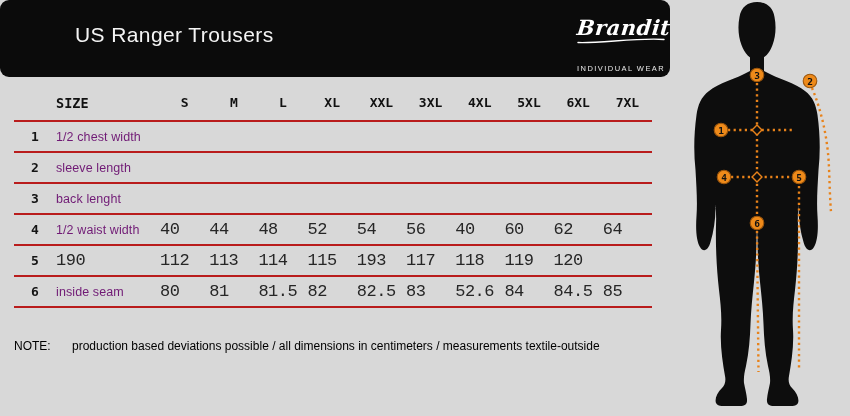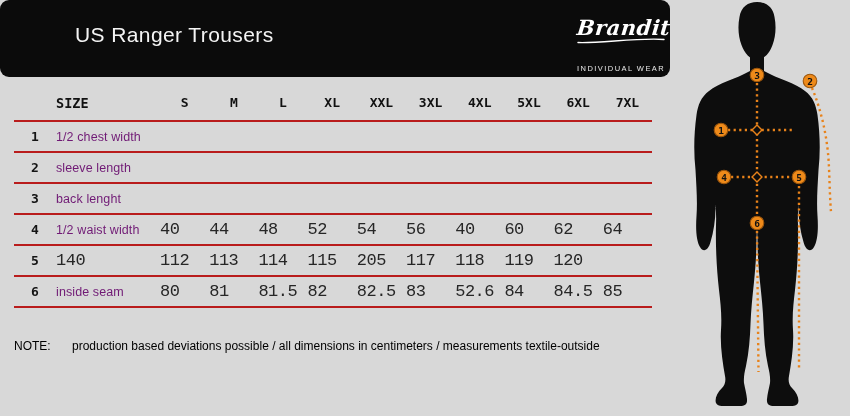--- a/index.html
+++ b/index.html
@@ -129,26 +129,26 @@
           <div class="cell val">52</div>
           <div class="cell val">54</div>
           <div class="cell val">56</div>
           <div class="cell val">40</div>
           <div class="cell val">60</div>
           <div class="cell val">62</div>
           <div class="cell val">64</div>
         </div>
         <div class="trow">
       <div class="cell num">5</div>
-    <div class="cell val">140</div>
+    <div class="cell val">190</div>
           <div class="cell val">112</div>
           <div class="cell val">113</div>
           <div class="cell val">114</div>
           <div class="cell val">115</div>
-          <div class="cell val">205</div>
+          <div class="cell val">193</div>
           <div class="cell val">117</div>
           <div class="cell val">118</div>
           <div class="cell val">119</div>
           <div class="cell val">120</div>
         </div>
         <div class="trow">
       <div class="cell num">6</div>
       <div class="cell label">inside seam</div>
     <div class="cell val">80</div>
           <div class="cell val">81</div>

